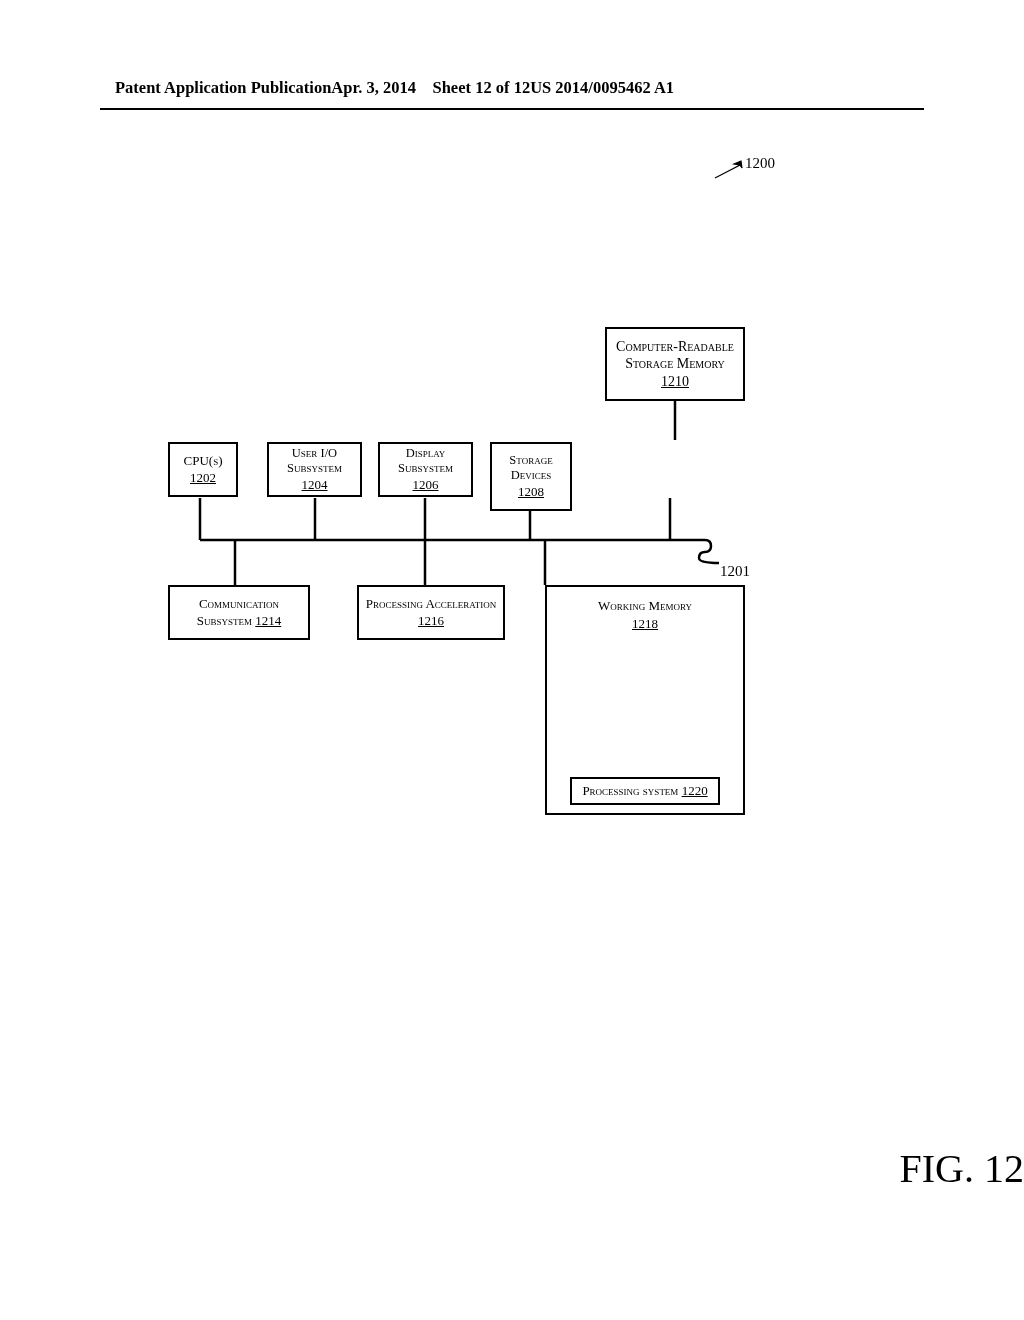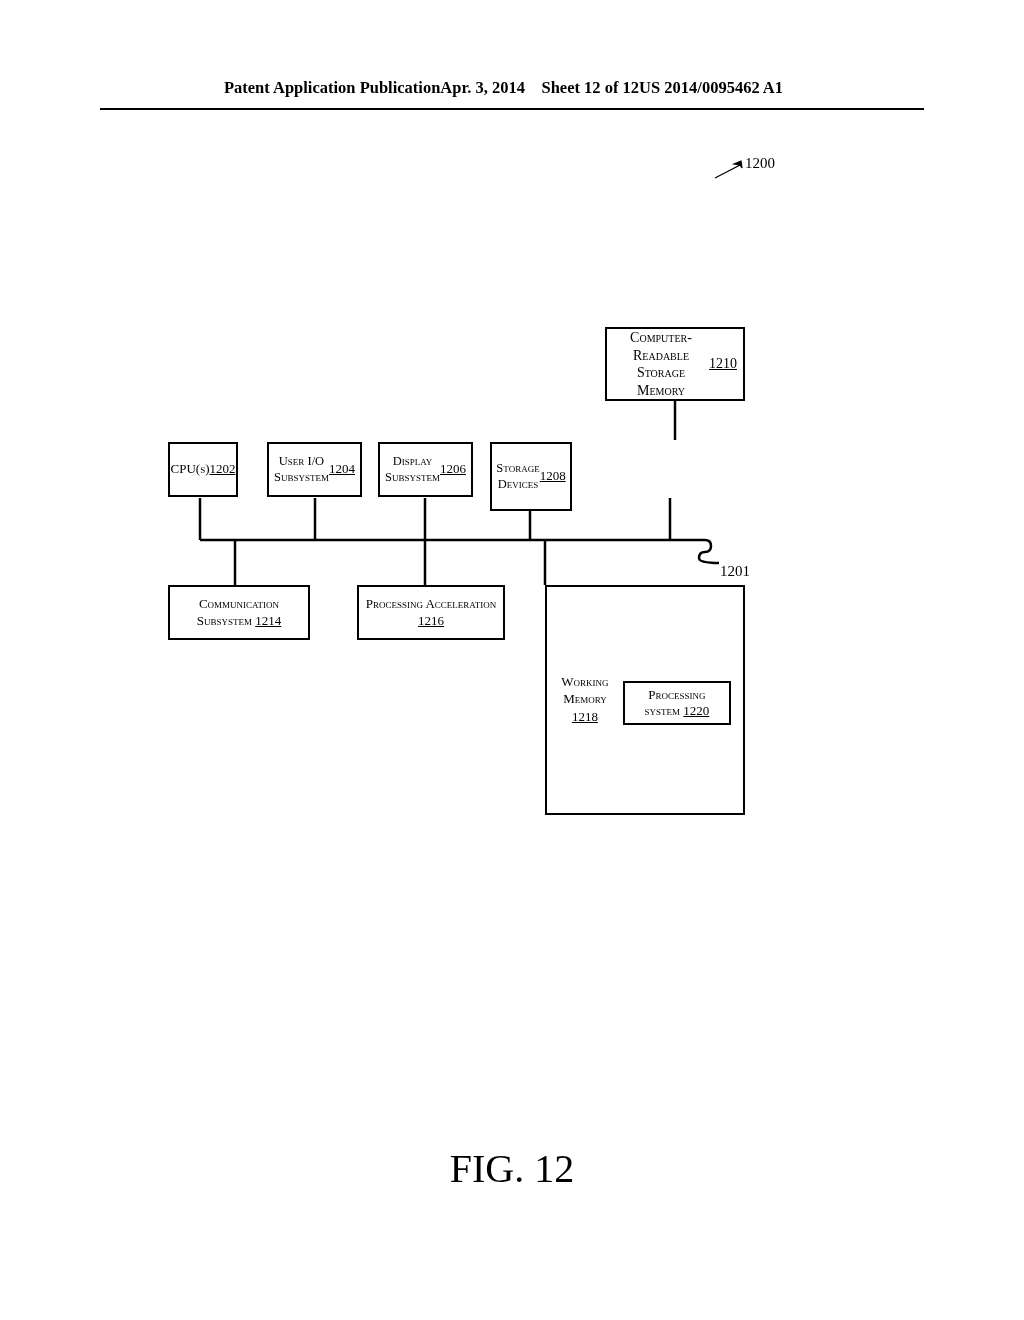--- a/index.html
+++ b/index.html
@@ -1,24 +1,24 @@
 <!DOCTYPE html>
 <html><head>
 <meta charset="utf-8">
 <style>
   html,body{margin:0;padding:0;background:#fff;font-family:"Times New Roman",Times,serif;color:#000}
   .page{position:relative;width:1024px;height:1320px}
   .header{position:absolute;left:0;right:0;top:78px;height:30px}
-  .header-row{display:flex;justify-content:center;padding:0 132px 0 115px;font-size:16.5px;font-weight:bold}
+  .header-row{display:flex;justify-content:flex-start;padding:0 132px 0 115px;font-size:16.5px;font-weight:bold}
   .hr{position:absolute;left:100px;right:100px;top:108px;border-top:2.5px solid #000}
   .sc{font-variant:small-caps}
   .diagram{position:absolute;left:0;top:0;width:1024px;height:1320px}
-  .box{position:absolute;border:2.5px solid #000;background:#fff;text-align:center;display:flex;flex-direction:row;justify-content:center;align-items:center;padding:4px 6px;box-sizing:border-box;font-size:14px;line-height:1.25}
+  .box{position:absolute;border:2.5px solid #000;background:#fff;text-align:center;display:flex;flex-direction:column;justify-content:center;align-items:center;padding:4px 6px;box-sizing:border-box;font-size:14px;line-height:1.25}
   .ref{text-decoration:underline}
-  .fig-label{position:absolute;left:0;right:0;top:1145px;text-align:center;font-size:40px}
+  .fig-label{position:absolute;left:0;right:0;top:1145px;text-align:right;font-size:40px}
   .label-1200{position:absolute;left:745px;top:155px;font-size:15px}
   .label-1201{position:absolute;left:720px;top:563px;font-size:15px}
   svg{position:absolute;left:0;top:0}
   .inner-box{border:2px solid #000;padding:4px 8px;margin:4px 6px;font-size:13px;line-height:1.25}
 </style>
 </head>
 <body>
 
 <div class="page">
 

